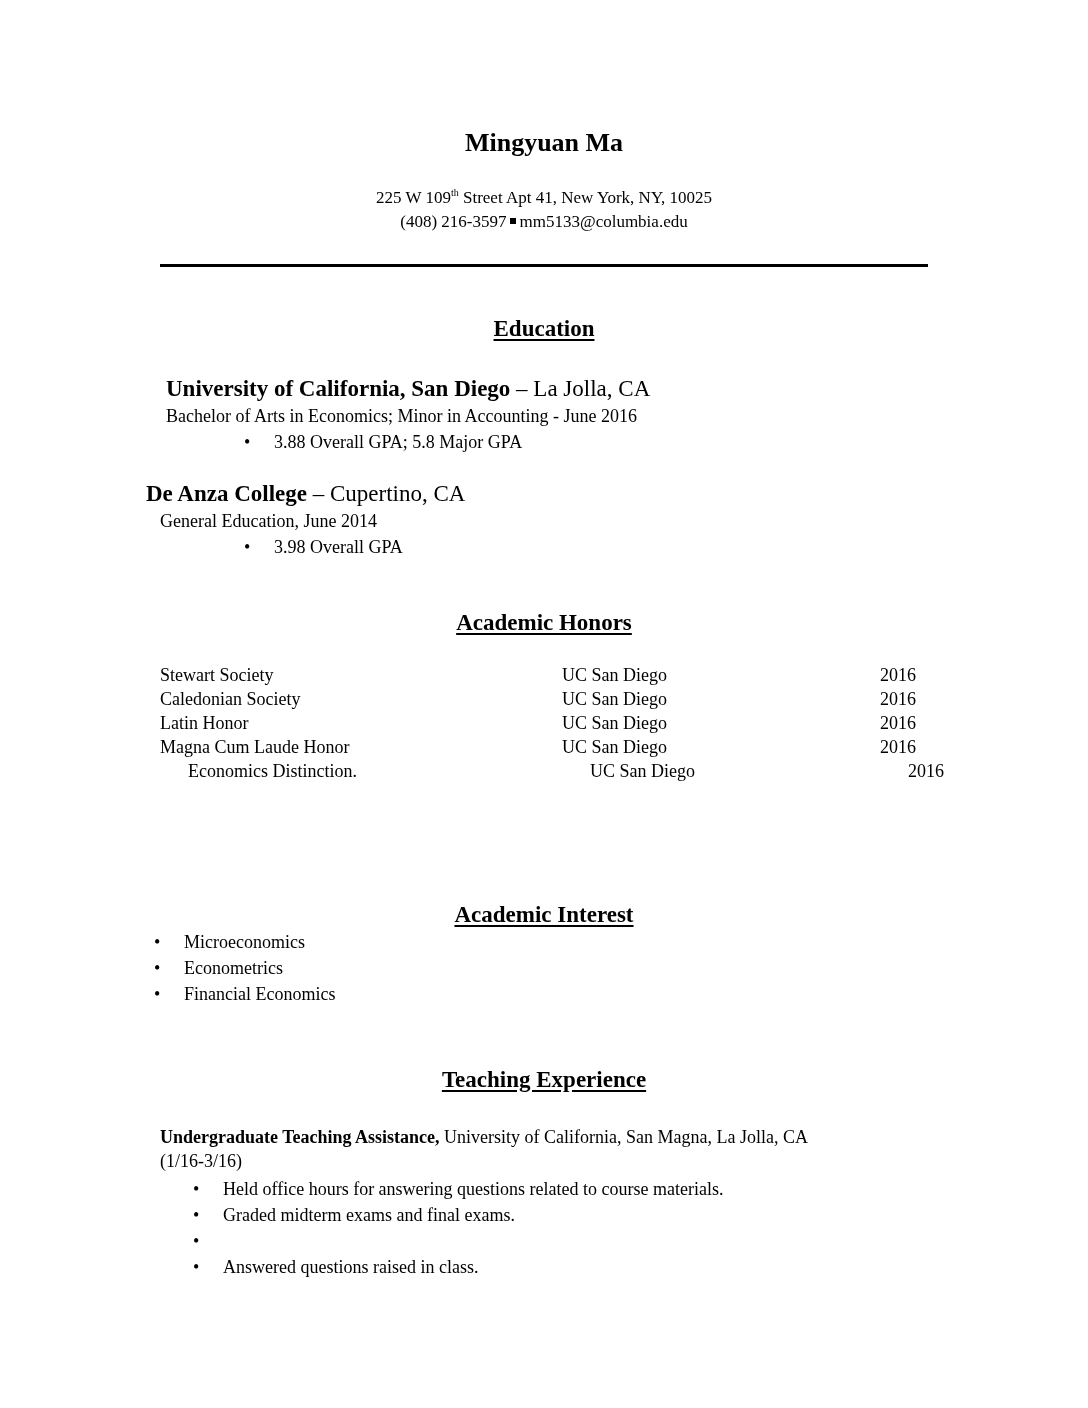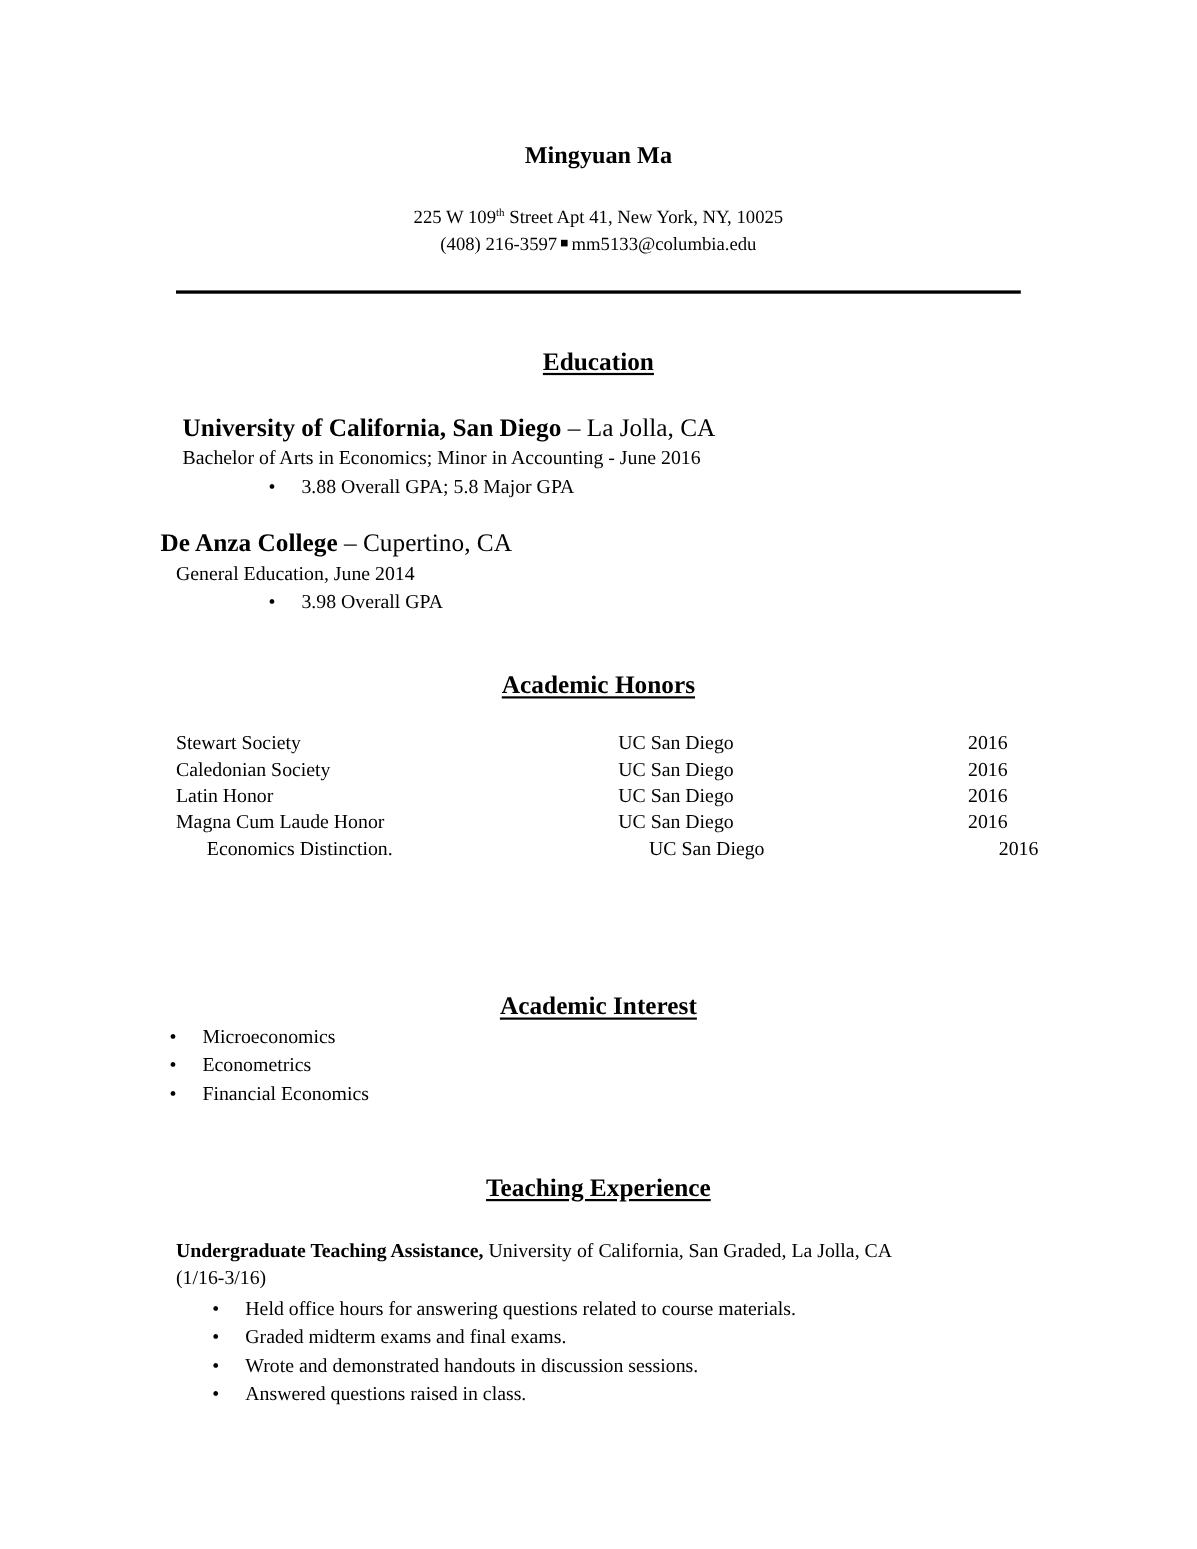--- a/index.html
+++ b/index.html
@@ -9,21 +9,21 @@
     body {
       width: 1088px; height: 1408px;
       position: relative;
       overflow: hidden;
       font-family: "Liberation Serif", "DejaVu Serif", serif;
       color: #000000;
     }
     .abs { position: absolute; white-space: nowrap; }
     .center { left: 0; width: 1088px; text-align: center; }
     .name {
-      top: 128px; font-size: 22px; font-weight: bold;
+      top: 128px; font-size: 26px; font-weight: bold;
     }
     .contact { font-size: 17px; }
     .addr { top: 188px; }
     .phone { top: 212px; }
     sup { font-size: 10px; vertical-align: 7px; line-height: 0; }
     .sep-square {
       display: inline-block; width: 6px; height: 6px; background: #000;
       vertical-align: 3px; margin: 0 4px 0 3px;
     }
     .rule {
@@ -97,19 +97,19 @@
     <span class="c2">UC San Diego</span>
     <span class="c3">2016</span>
   </div>
 
 <div class="abs center heading h-int">Academic Interest</div>
 <div class="abs int-item" style="left:154px; top:932px; width:400px;"><span class="dot">•</span><span style="margin-left:30px;">Microeconomics</span></div>
 <div class="abs int-item" style="left:154px; top:958px; width:400px;"><span class="dot">•</span><span style="margin-left:30px;">Econometrics</span></div>
 <div class="abs int-item" style="left:154px; top:984px; width:400px;"><span class="dot">•</span><span style="margin-left:30px;">Financial Economics</span></div>
 
 <div class="abs center heading h-teach">Teaching Experience</div>
-<div class="abs sub" style="left:160px; top:1127px;"><b>Undergraduate Teaching Assistance,</b><span> University of California, San Graded, La Jolla, CA</span></div>
+<div class="abs sub" style="left:160px; top:1127px;"><b>Undergraduate Teaching Assistance,</b><span> University of California, San Magna, La Jolla, CA</span></div>
 <div class="abs sub" style="left:160px; top:1151px;">(1/16-3/16)</div>
 
 <div class="abs bul teach-item" style="left:193px; top:1179px; width:700px;"><span class="dot">•</span><span style="margin-left:30px;">Held office hours for answering questions related to course materials.</span></div>
 <div class="abs bul teach-item" style="left:193px; top:1205px; width:700px;"><span class="dot">•</span><span style="margin-left:30px;">Graded midterm exams and final exams.</span></div>
-<div class="abs bul teach-item" style="left:193px; top:1231px; width:700px;"><span class="dot">•</span><span style="margin-left:30px;">Wrote and demonstrated handouts in discussion sessions.</span></div>
+<div class="abs bul teach-item" style="left:193px; top:1231px; width:700px;"><span class="dot">•</span></div>
 <div class="abs bul teach-item" style="left:193px; top:1257px; width:700px;"><span class="dot">•</span><span style="margin-left:30px;">Answered questions raised in class.</span></div>
 
 </body></html>

